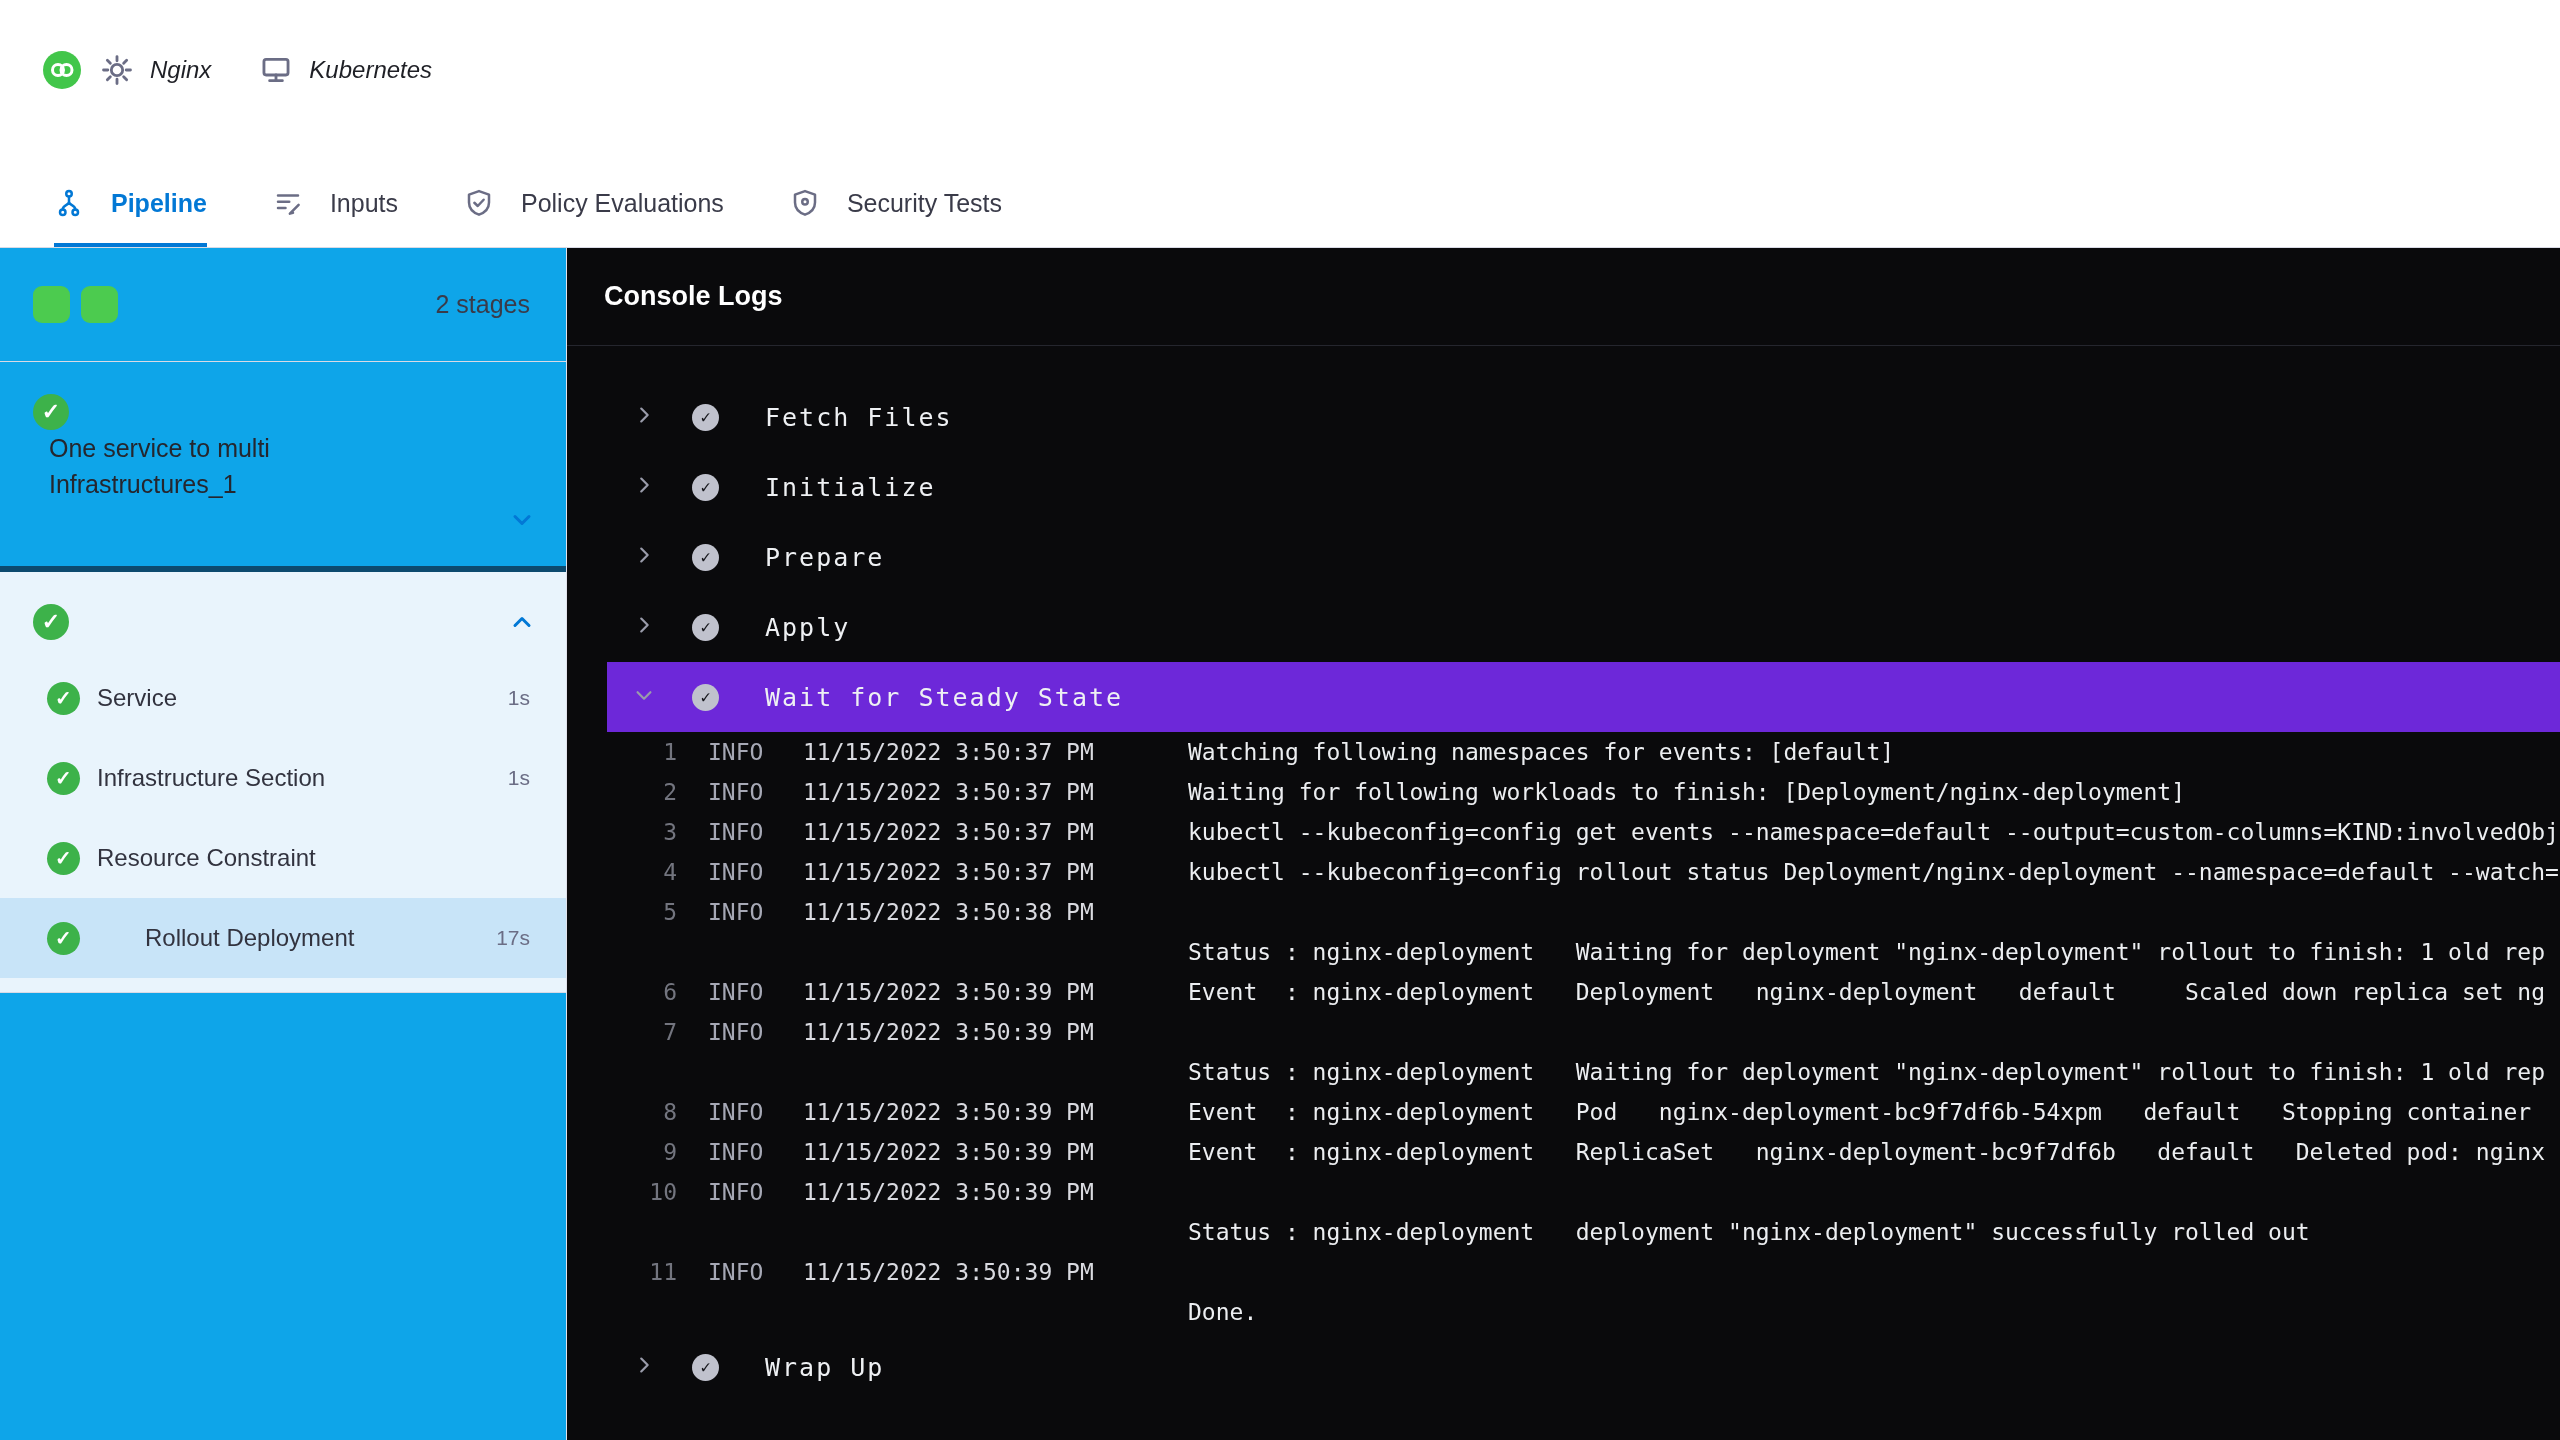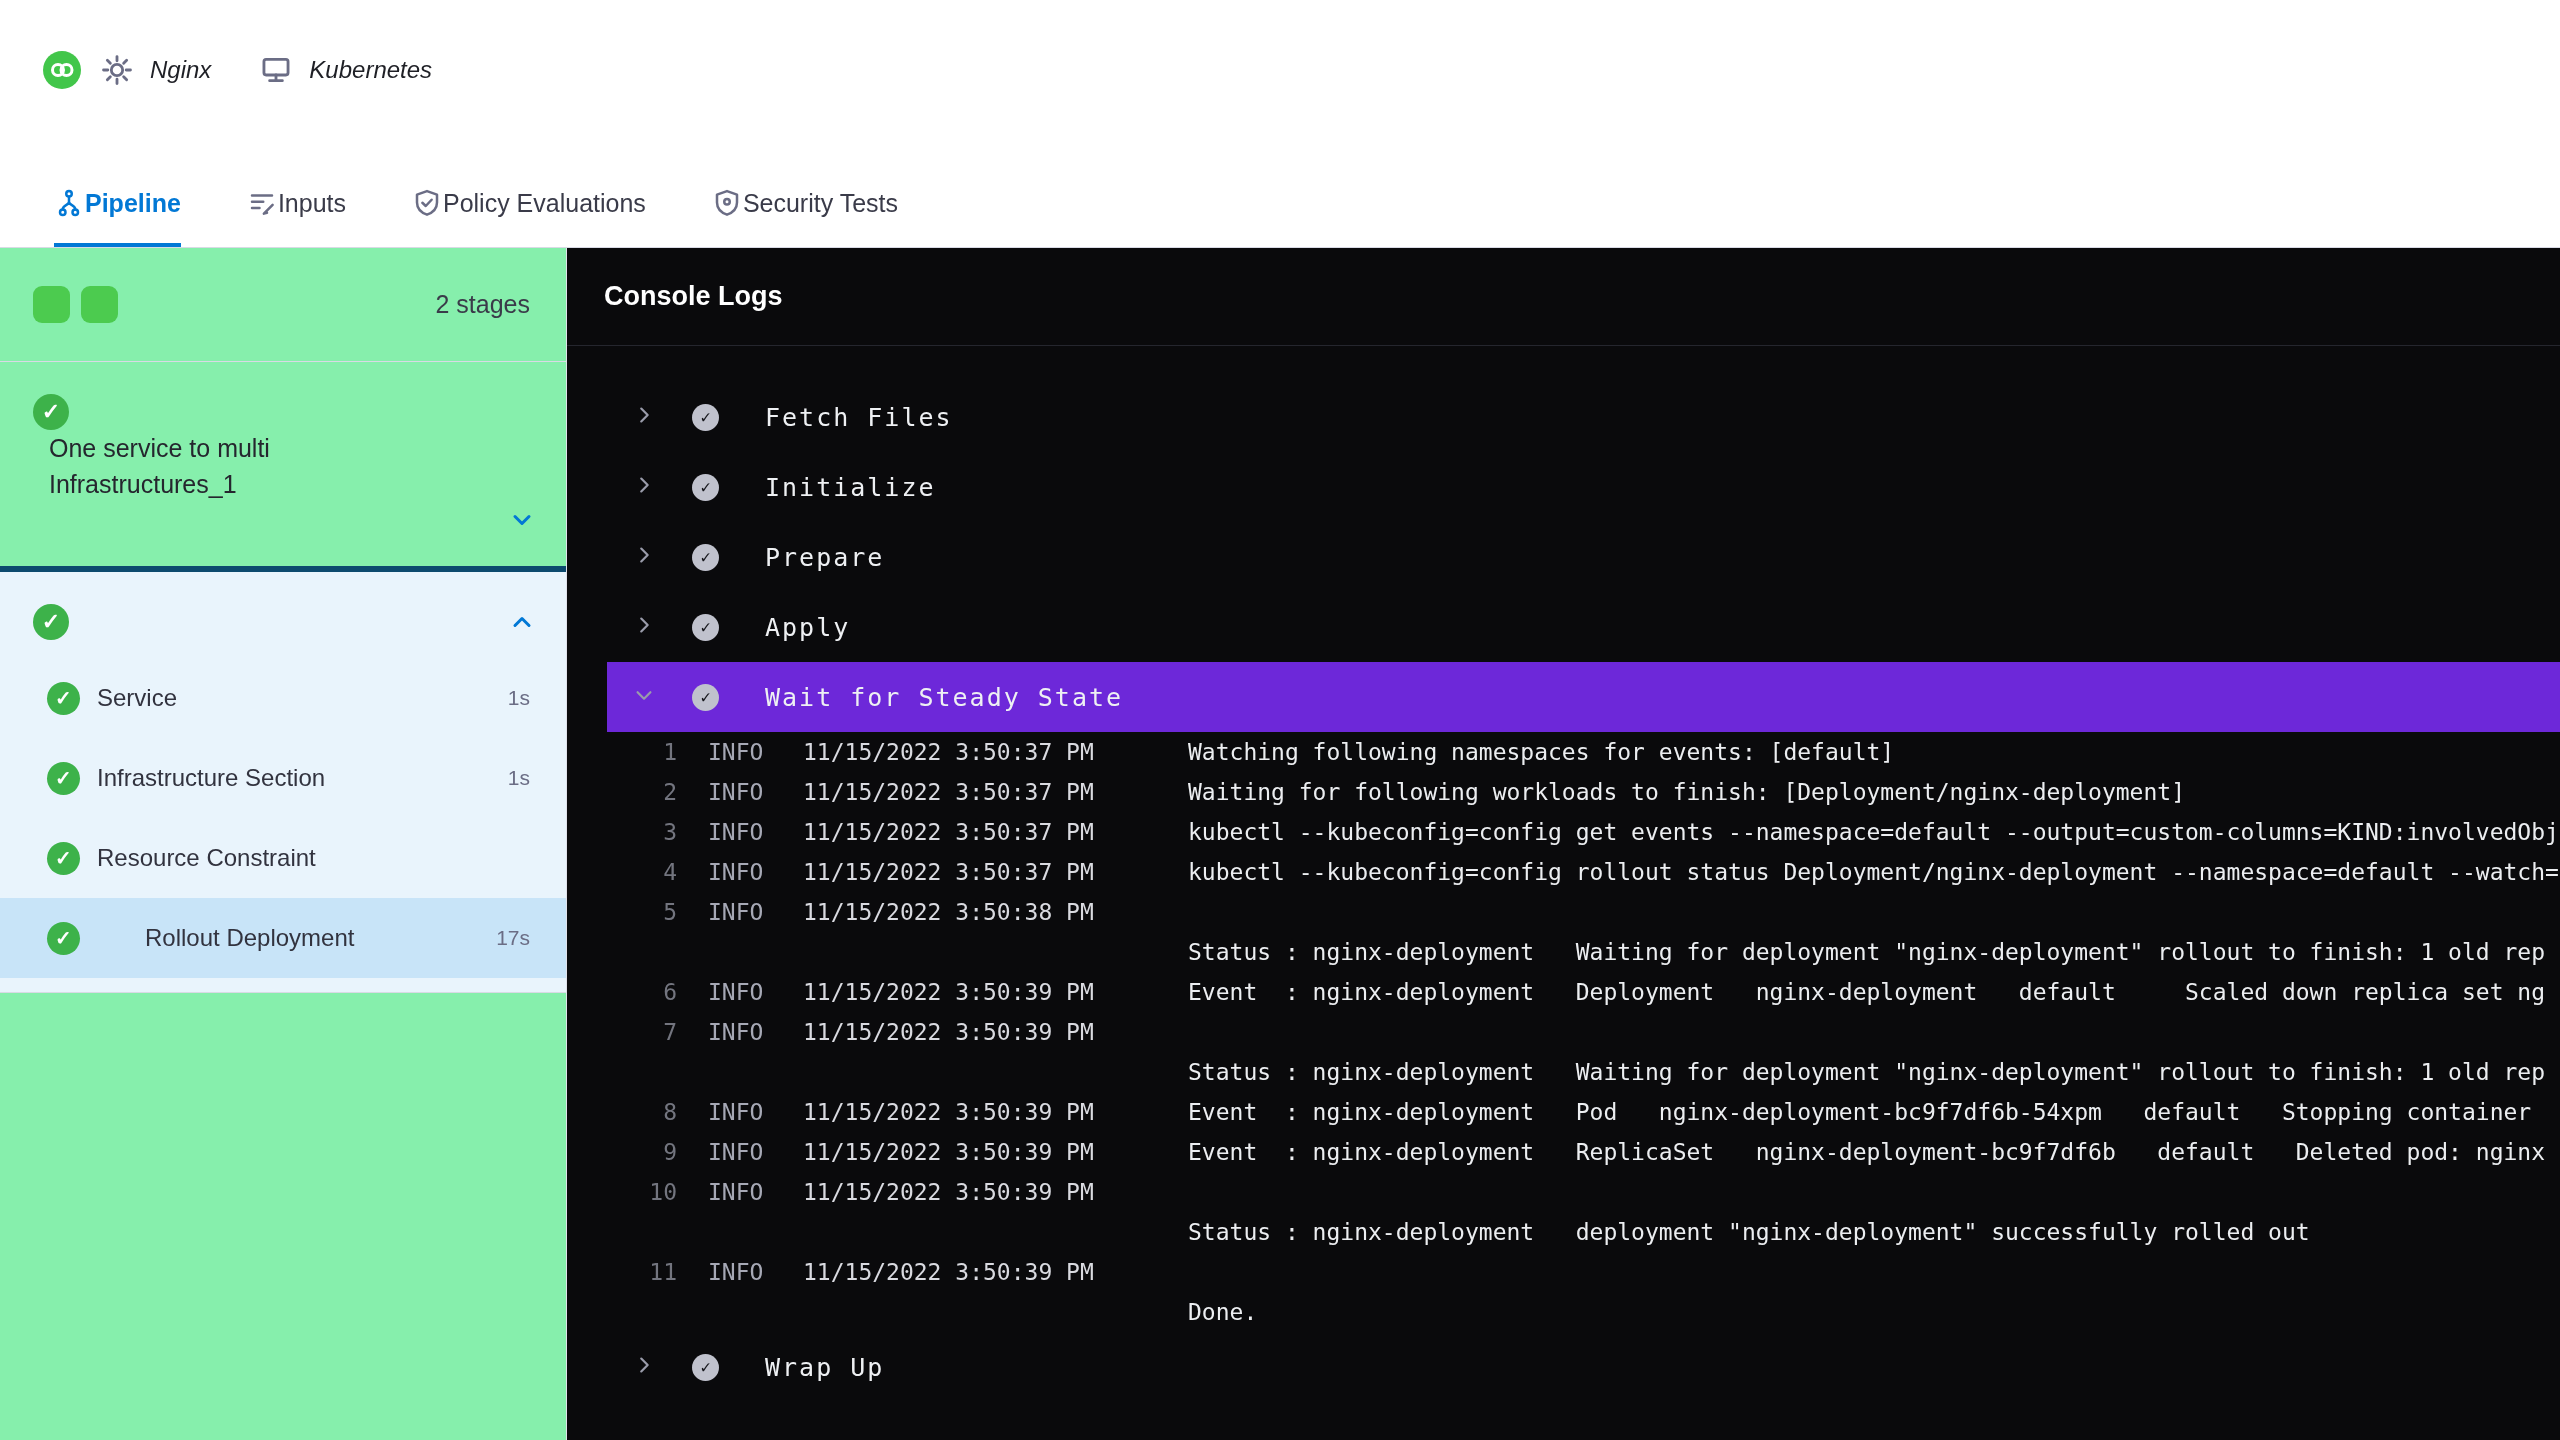--- a/index.html
+++ b/index.html
@@ -13,31 +13,31 @@
   .exec-id { font-size: 23px; color: #6b6d85; }
   .meta-row { margin-top: 26px; display: flex; align-items: center; font-size: 24px; color: #1f2026; }
   .svc-badge { width: 40px; height: 40px; display: inline-flex; }
   .gear-wrap { margin-left: 18px; display: inline-flex; }
   .meta-label { margin-left: 16px; font-style: italic; }
   .env-wrap { margin-left: 48px; display: inline-flex; }
 
   
   .tabs { height: 85px; border-bottom: 1px solid #d9dae5; display: flex; align-items: stretch;
     padding-left: 54px; gap: 66px; }
-  .tab { display: flex; align-items: center; gap: 1px; font-size: 25px; color: #3a3b49;
+  .tab { display: flex; align-items: center; gap: 27px; font-size: 25px; color: #3a3b49;
     border-bottom: 4px solid transparent; cursor: pointer; }
   .tab .ticon { display: inline-flex; color: #6b6d85; }
   .tab.active { color: #0278d5; border-bottom-color: #0278d5; font-weight: 700; }
   .tab.active .ticon { color: #0278d5; }
 
   
   .main { display: flex; height: 1192px; }
 
   
-  .sidebar { width: 567px; min-width: 567px; background: #86efac; border-right: 1px solid #e0e1ea; }
+  .sidebar { width: 567px; min-width: 567px; background: #0ea5e9; border-right: 1px solid #e0e1ea; }
   .stage-summary { height: 114px; display: flex; align-items: center; padding: 0 36px 0 33px;
     border-bottom: 1px solid #d9dae5; }
   .sq { width: 37px; height: 37px; border-radius: 9px; background: #4ccb4f; margin-right: 11px; }
   .stages-count { margin-left: auto; font-size: 25px; color: #3a3b49; }
 
   .check { width: 36px; height: 36px; border-radius: 50%; background: #3db24a; color: #fff;
     display: inline-flex; align-items: center; justify-content: center; flex: none; }
   .check::before { content: "✓"; font-size: 22px; font-weight: 700; }
   .check.sm { width: 33px; height: 33px; }
   .check.sm::before { font-size: 20px; }

